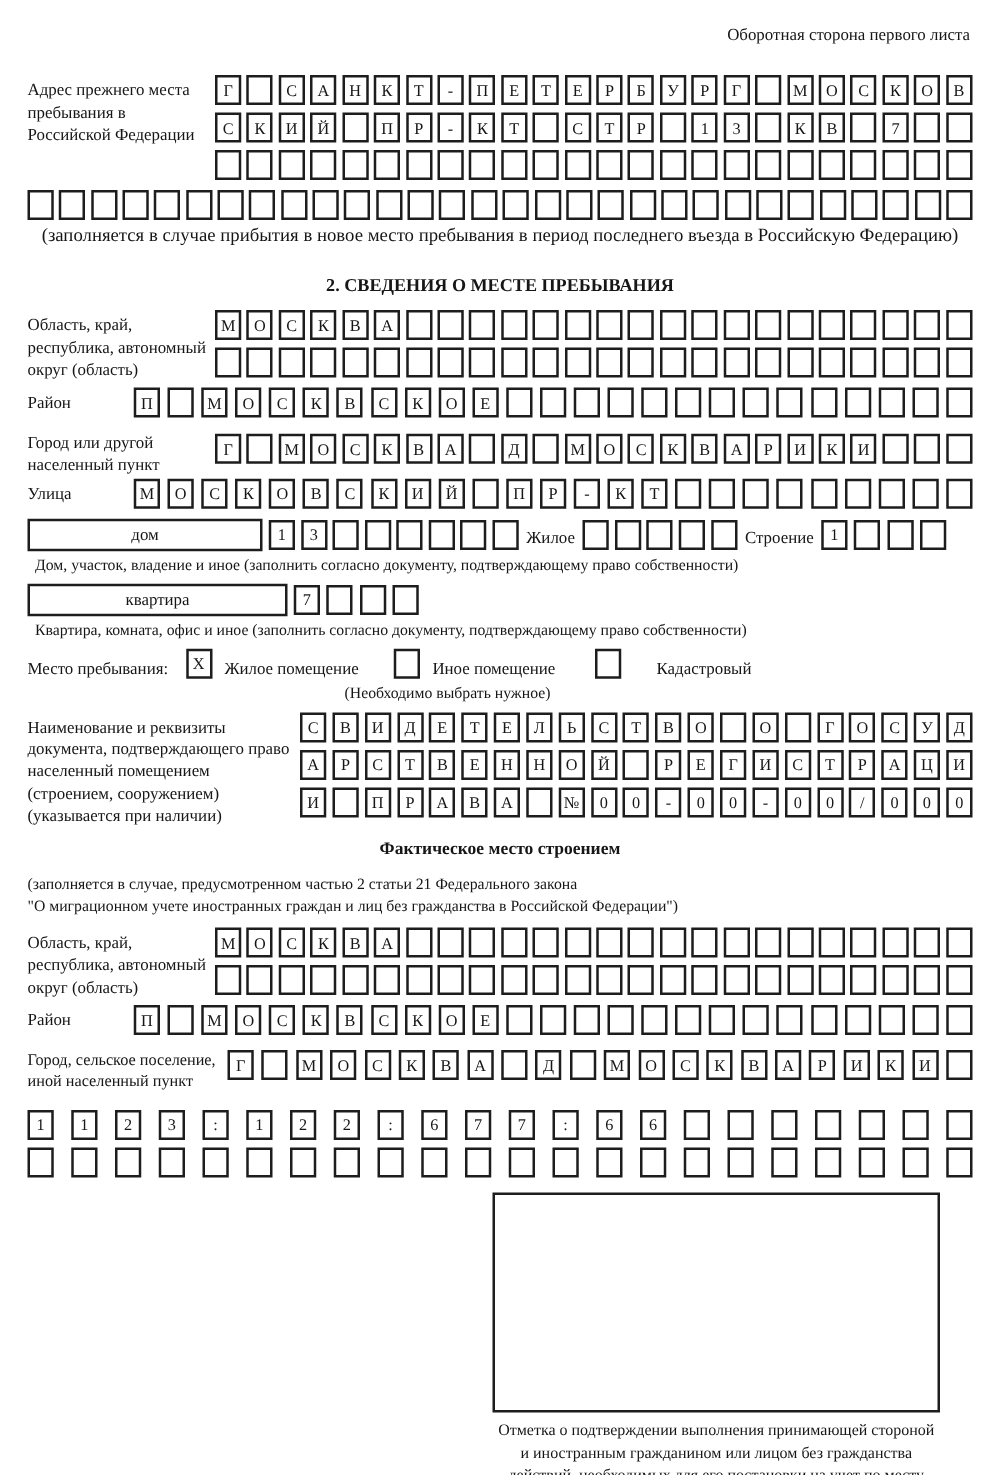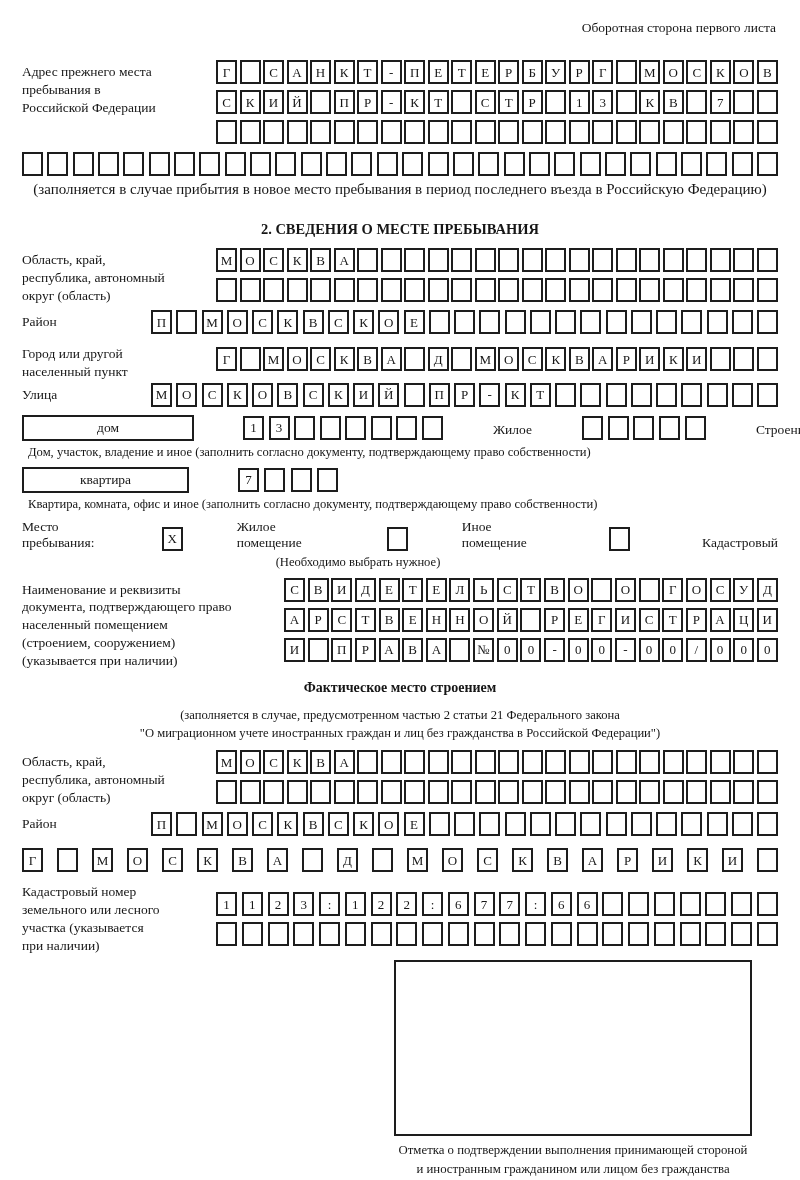--- a/index.html
+++ b/index.html
@@ -7,21 +7,21 @@
   body {
     width:800px; height:1180px;
     font-family:"Liberation Serif", serif;
     color:#161616; font-size:13.5px;
     overflow:hidden;
   }
   .page { padding:12px 22px 0 22px; }
 
   .backnote { text-align:right; font-size:13.5px; margin:8px 2px 24px 0; }
 
-  .row { display:flex; align-items:flex-start; margin-bottom:2px;gap:44px; }
+  .row { display:flex; align-items:flex-start; margin-bottom:2px; }
   .lbl { flex:0 0 auto; line-height:1.32; padding-top:3px; padding-right:6px; }
   .cellcol { flex:1 1 auto; min-width:0; }
   .cells { display:flex; justify-content:space-between; flex:1 1 auto; margin-bottom:6px; }
   .cells-fixed { display:flex; justify-content:space-between; flex:0 0 auto; }
   .cell {
     width:21px; height:24px; flex:0 0 auto;
     border:2px solid #1d1d1d; background:#fff;
     display:flex; align-items:center; justify-content:center;
     font-size:13px; line-height:1;
   }
@@ -36,21 +36,21 @@
     border:2px solid #1d1d1d; height:26px; flex:0 0 auto;
     display:flex; align-items:center; justify-content:center;
     margin-right:5px;
   }
   .inl { padding:4px 6px 0 6px; flex:0 0 auto; }
 
   .mestorow { align-items:flex-end; margin:6px 0 4px 0; }
   .mestorow .cell { margin:0 10px 0 14px; }
   .mesto-caption { font-size:12.6px; margin:4px 0 8px 186px; width:300px; text-align:center; }
 
-  .fact-cap { text-align:center; font-size:12.6px; line-height:1.45; margin-bottom:8px; }
+  .fact-cap { text-align:left; font-size:12.6px; line-height:1.45; margin-bottom:8px; }
 
   .stamparea { margin-left:372px; width:358px; margin-top:6px; }
   .stampbox { width:358px; height:176px; border:2px solid #1d1d1d; }
   .stampcaption { text-align:center; font-size:12.8px; line-height:1.42; margin-top:5px; }
 </style>
 </head>
 <body>
 
 <div class="page">
 
@@ -319,21 +319,21 @@
         <span class="cell"></span>
         <span class="cell"></span>
         <span class="cell"></span>
         <span class="cell"></span>
         <span class="cell"></span>
         <span class="cell"></span>
       </div>
   </div>
 
   <div class="row" style="align-items:center; margin-bottom:4px">
-    <div class="labelbox" style="width:172px">
+    <div class="labelbox" style="width:188px">
       <span>дом</span>
     </div>
     <div class="cells-fixed" style="width:200px">
         <span class="cell">1</span>
         <span class="cell">3</span>
         <span class="cell"></span>
         <span class="cell"></span>
         <span class="cell"></span>
         <span class="cell"></span>
         <span class="cell"></span>
@@ -351,21 +351,21 @@
     <div class="cells-fixed" style="width:100px">
         <span class="cell">1</span>
         <span class="cell"></span>
         <span class="cell"></span>
         <span class="cell"></span>
       </div>
   </div>
   <div class="caption-l">Дом, участок, владение и иное (заполнить согласно документу, подтверждающему право собственности)</div>
 
   <div class="row" style="align-items:center; margin-bottom:4px">
-    <div class="labelbox" style="width:167px">
+    <div class="labelbox" style="width:208px">
       <span>квартира</span>
     </div>
     <div class="cells-fixed" style="width:100px">
         <span class="cell">7</span>
         <span class="cell"></span>
         <span class="cell"></span>
         <span class="cell"></span>
       </div>
   </div>
   <div class="caption-l">Квартира, комната, офис и иное (заполнить согласно документу, подтверждающему право собственности)</div>
@@ -545,20 +545,21 @@
         <span class="cell"></span>
         <span class="cell"></span>
         <span class="cell"></span>
         <span class="cell"></span>
         <span class="cell"></span>
         <span class="cell"></span>
       </div>
   </div>
 
   <div class="row">
+    <div class="lbl" style="width:160px; font-size:13px">Город, сельское поселение, иной населенный пункт</div>
     <div class="cells" style="margin-top:4px">
         <span class="cell">Г</span>
         <span class="cell"></span>
         <span class="cell">М</span>
         <span class="cell">О</span>
         <span class="cell">С</span>
         <span class="cell">К</span>
         <span class="cell">В</span>
         <span class="cell">А</span>
         <span class="cell"></span>
@@ -572,21 +573,20 @@
         <span class="cell">А</span>
         <span class="cell">Р</span>
         <span class="cell">И</span>
         <span class="cell">К</span>
         <span class="cell">И</span>
         <span class="cell"></span>
       </div>
   </div>
 
   <div class="row">
-    <div class="lbl" style="width:150px">Кадастровый номер земельного или лесного участка (указывается при наличии)</div>
     <div class="cellcol" style="padding-top:12px">
       <div class="cells">
           <span class="cell">1</span>
           <span class="cell">1</span>
           <span class="cell">2</span>
           <span class="cell">3</span>
           <span class="cell">:</span>
           <span class="cell">1</span>
           <span class="cell">2</span>
           <span class="cell">2</span>

